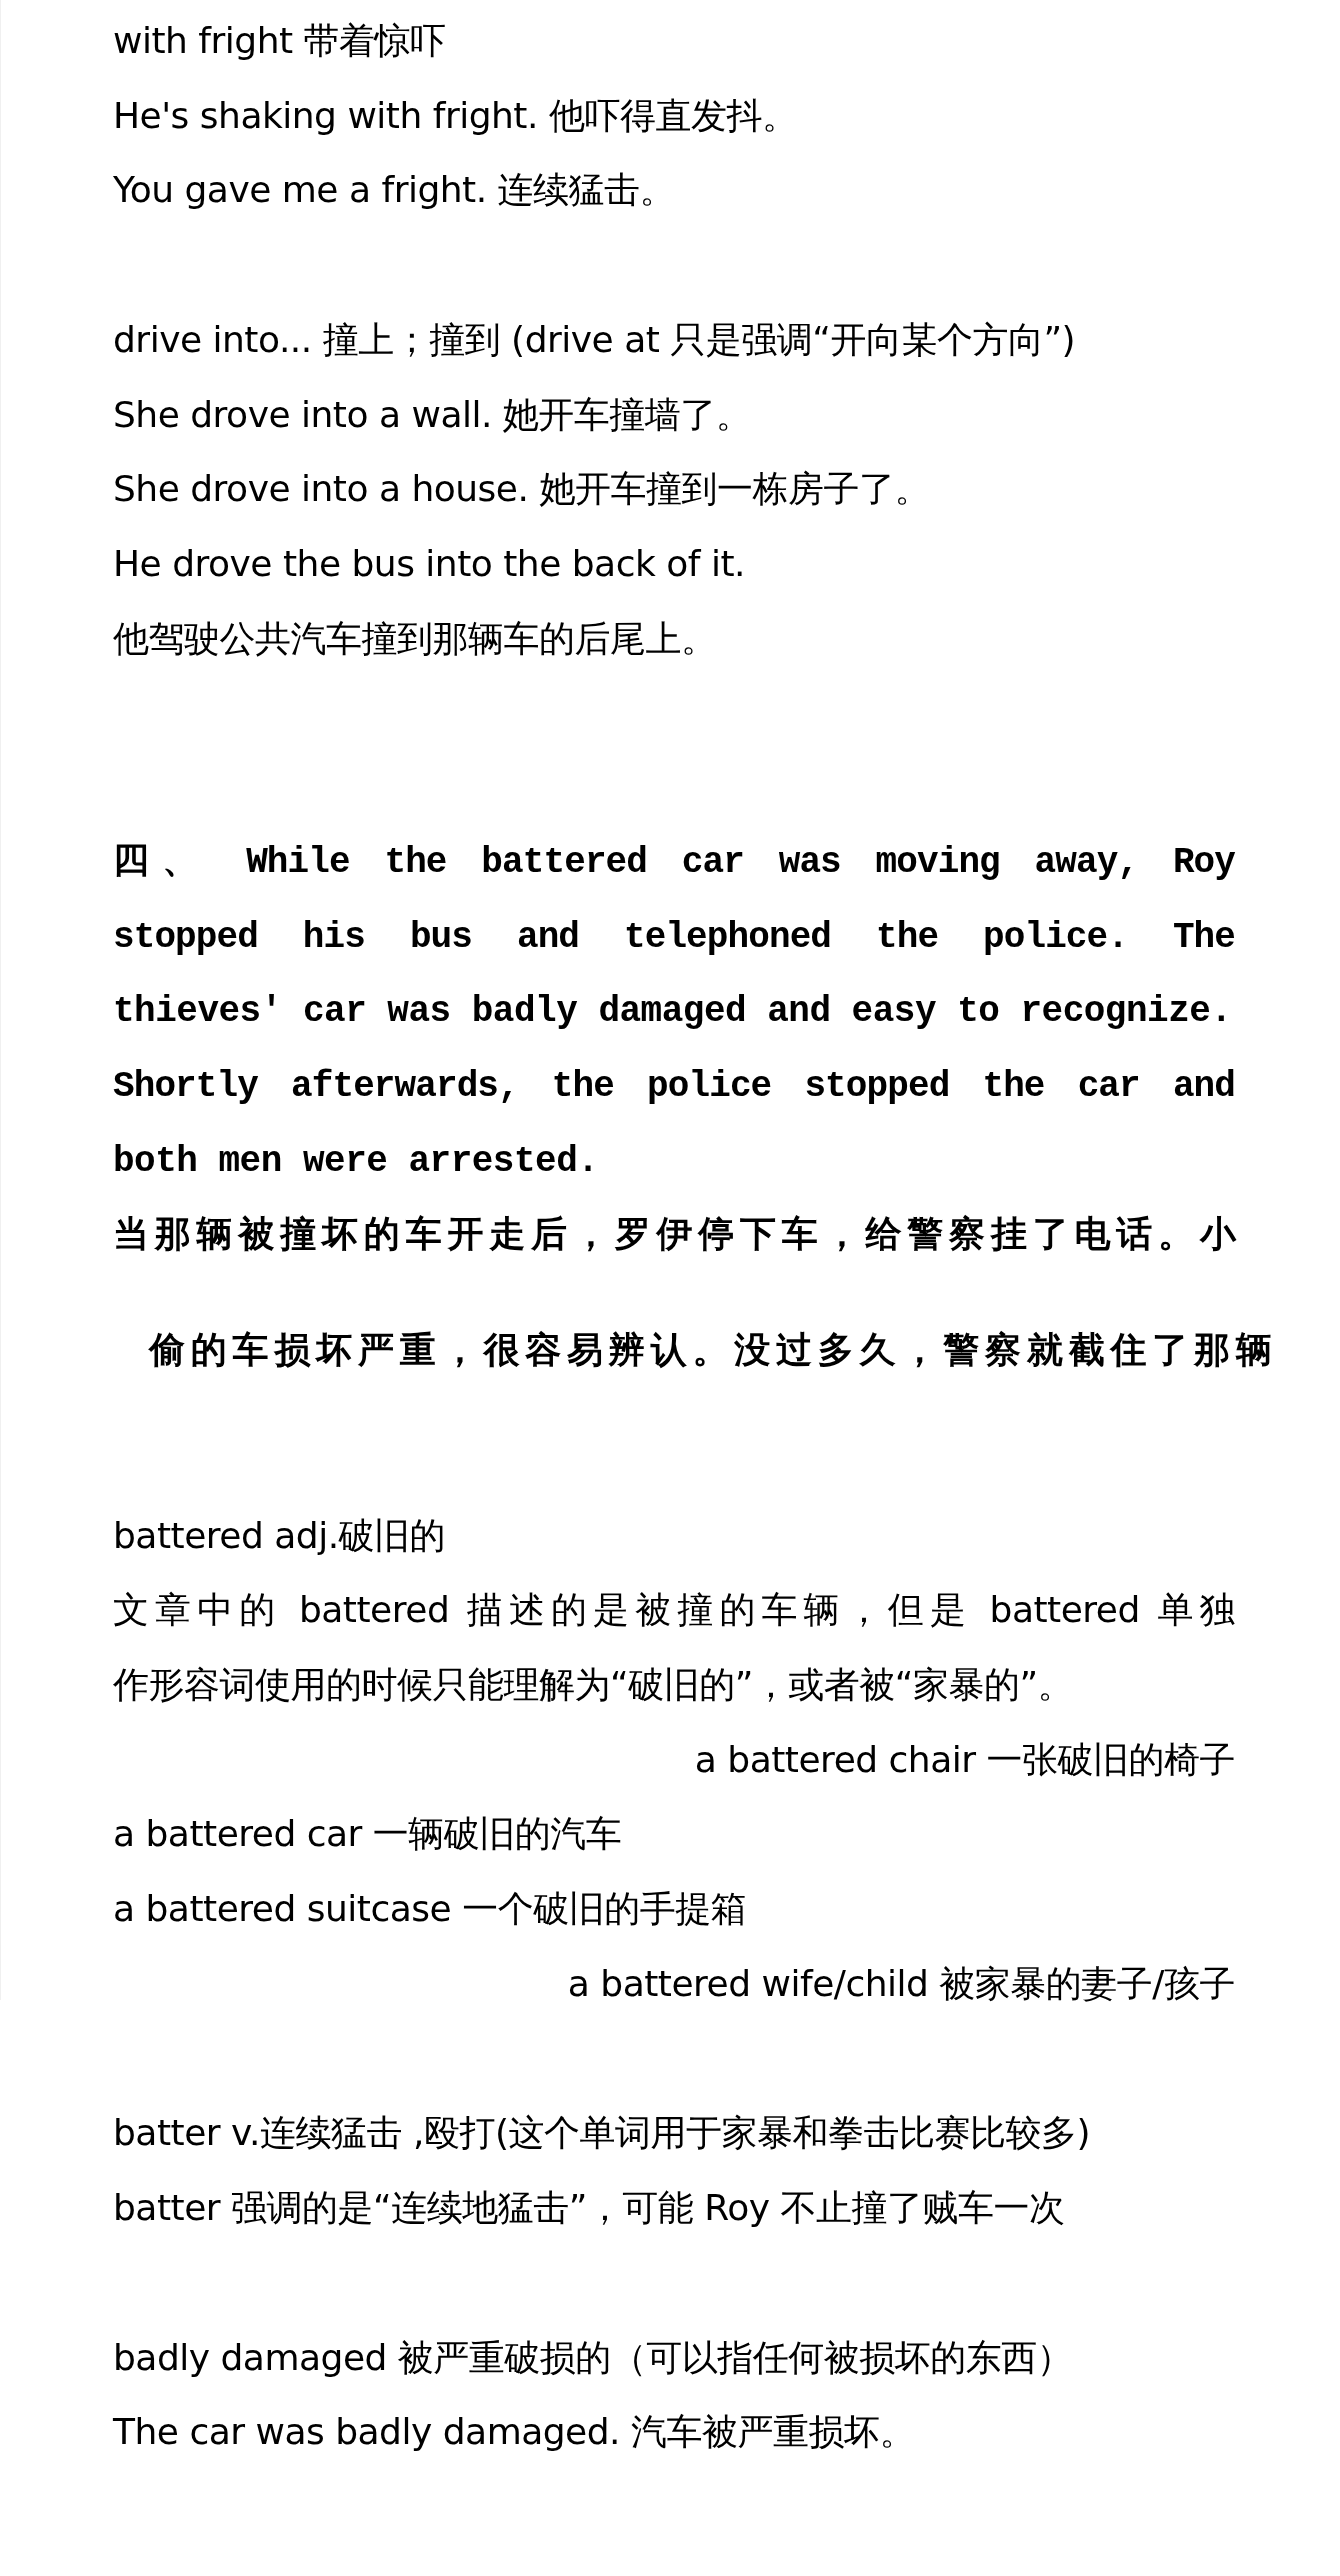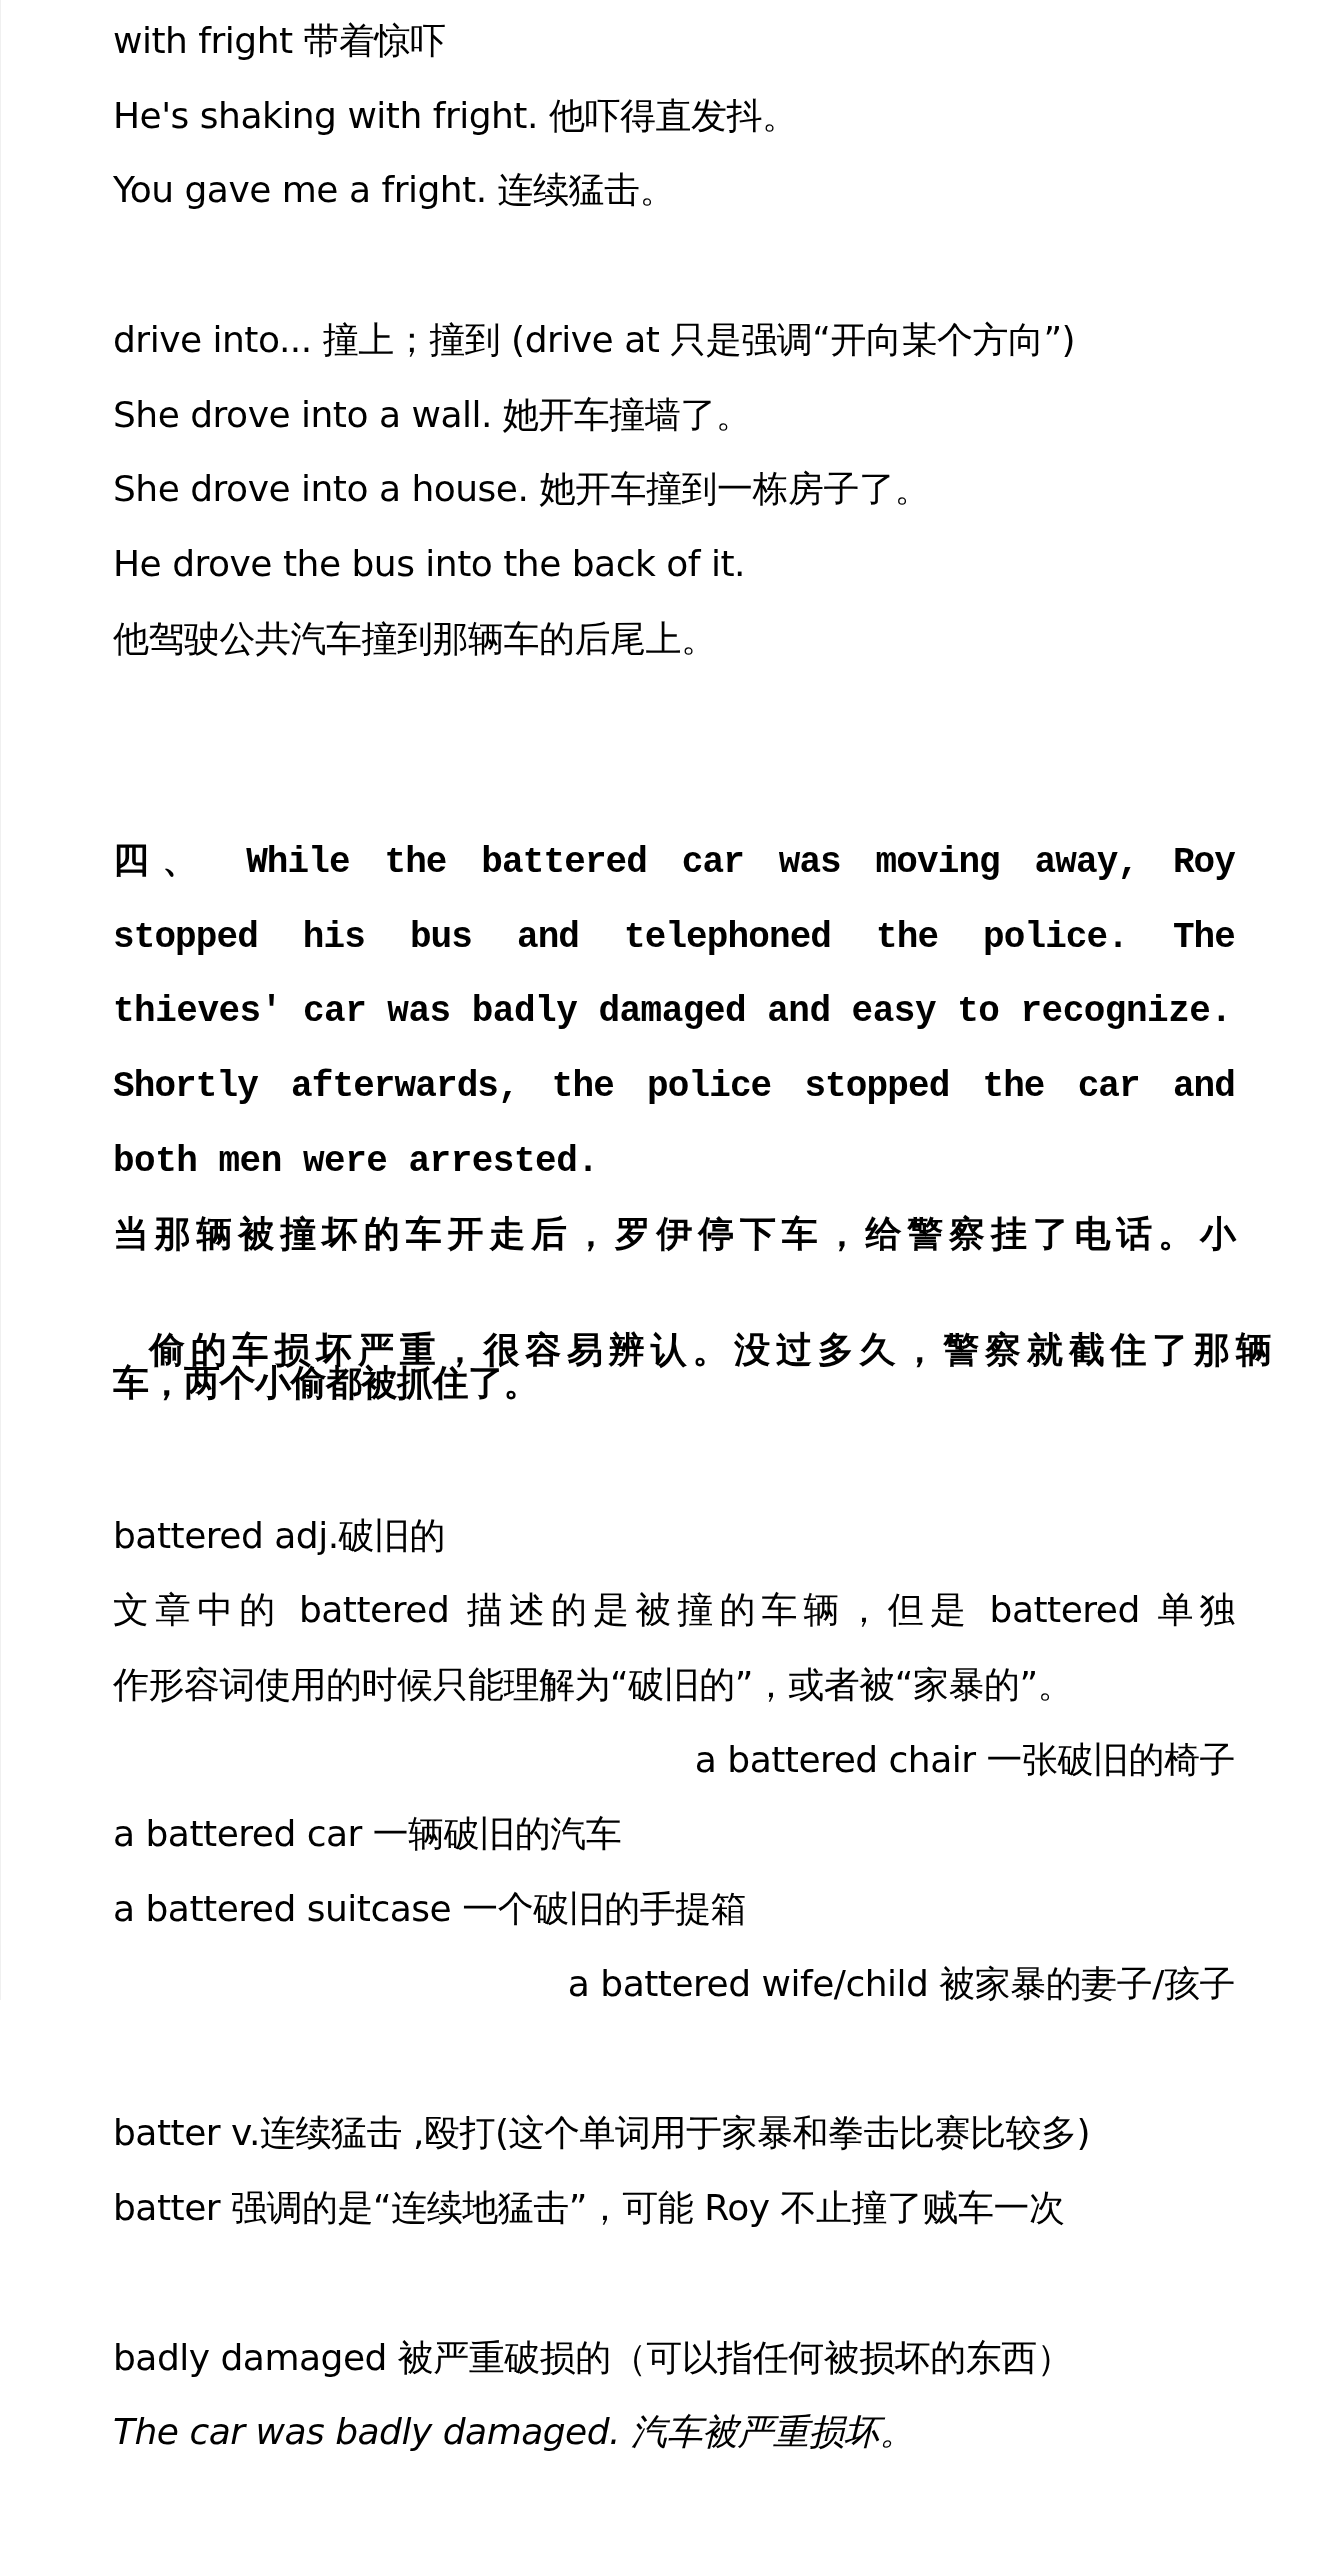--- a/index.html
+++ b/index.html
@@ -50,29 +50,28 @@
   <div class="line" style="top: 526px;">He drove the bus into the back of it.</div>
   <div class="line" style="top: 601px;">他驾驶公共汽车撞到那辆车的后尾上。</div>
 
   <div class="line bold justify" style="top: 825px;">四、 While the battered car was moving away, Roy</div>
   <div class="line bold justify" style="top: 900px;">stopped his bus and telephoned the police. The</div>
   <div class="line bold" style="top: 974px;">thieves' car was badly damaged and easy to recognize.</div>
   <div class="line bold justify" style="top: 1049px;">Shortly afterwards, the police stopped the car and</div>
   <div class="line bold" style="top: 1124px;">both men were arrested.</div>
   <div class="line bold justify" style="top: 1199px;">当那辆被撞坏的车开走后，罗伊停下车，给警察挂了电话。小</div>
   <div class="line bold justify" style="top: 1315px; margin-left: 36px;">偷的车损坏严重，很容易辨认。没过多久，警察就截住了那辆</div>
-  <div class="line bold" style="top: 1348px;">车，两个小偷都被抓住了。</div>
 
   <div class="line" style="top: 1498px;">battered adj.破旧的</div>
   <div class="line justify" style="top: 1572px;">文章中的 battered 描述的是被撞的车辆，但是 battered 单独</div>
   <div class="line" style="top: 1647px;">作形容词使用的时候只能理解为“破旧的”，或者被“家暴的”。</div>
   <div class="line" style="top: 1722px; text-align: right;">a battered chair  一张破旧的椅子</div>
   <div class="line" style="top: 1796px;">a battered car  一辆破旧的汽车</div>
   <div class="line" style="top: 1871px;">a battered suitcase  一个破旧的手提箱</div>
   <div class="line" style="top: 1946px; text-align: right;">a battered wife/child  被家暴的妻子/孩子</div>
 
   <div class="line" style="top: 2095px;">batter v.连续猛击 ,殴打(这个单词用于家暴和拳击比赛比较多)</div>
   <div class="line" style="top: 2170px;">batter 强调的是“连续地猛击”，可能 Roy 不止撞了贼车一次</div>
 
   <div class="line" style="top: 2320px;">badly damaged  被严重破损的（可以指任何被损坏的东西）</div>
-  <div class="line" style="top: 2394px; font-style: italic;">The car was badly damaged.  汽车被严重损坏。</div>
+  <div class="line" style="top: 2394px;">The car was badly damaged.  汽车被严重损坏。</div>
 </div>
 
 
 </body></html>

